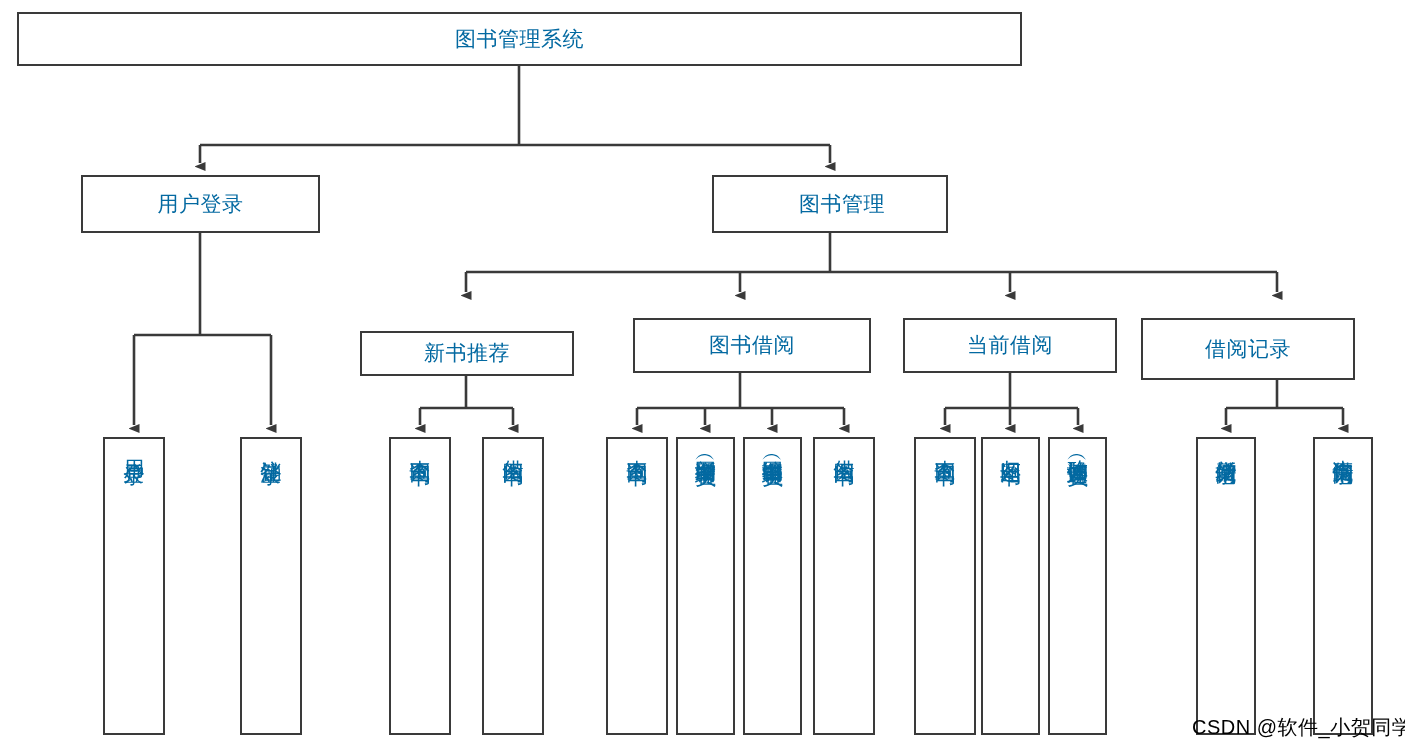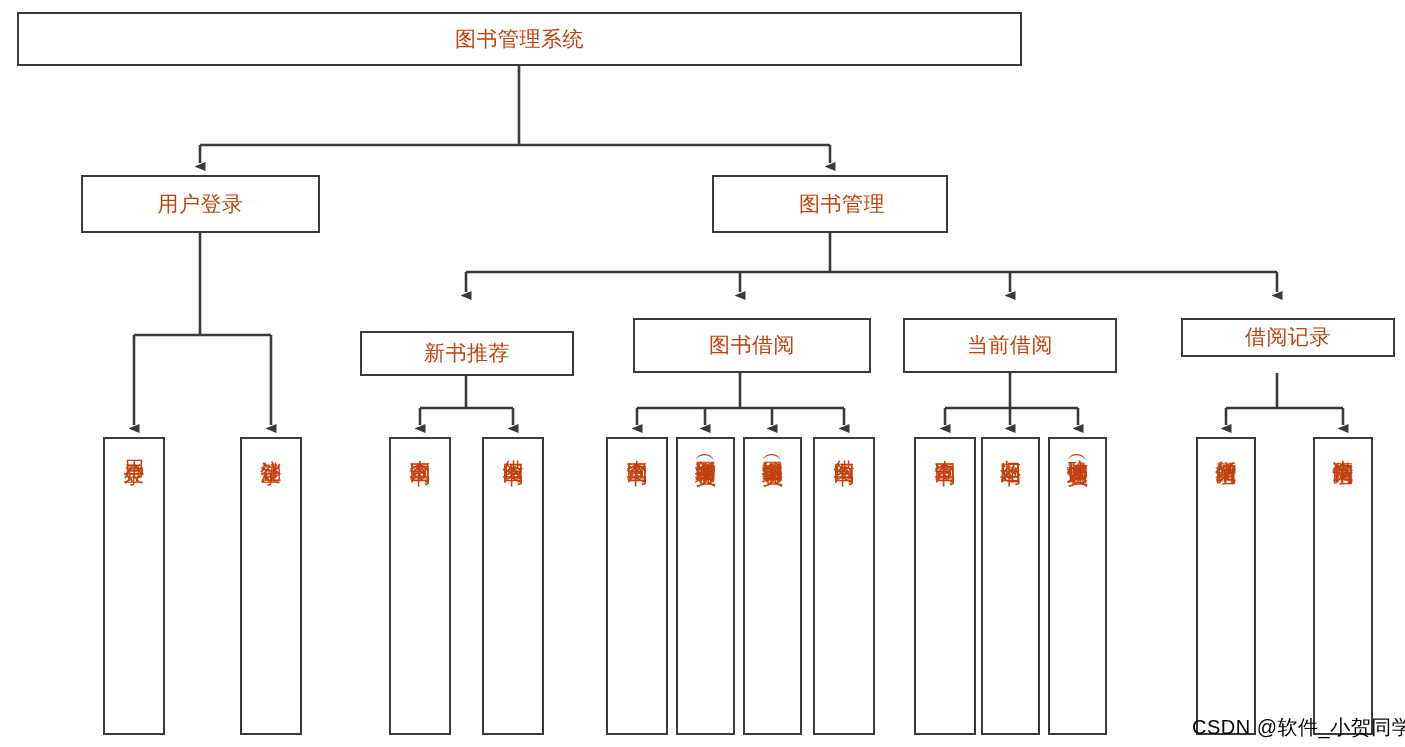--- a/index.html
+++ b/index.html
@@ -25,21 +25,21 @@
     height: 747px;
   }
   .node {
     position: absolute;
     box-sizing: border-box;
     background: #ffffff;
     border: 2px solid #3a3a3a;
     display: flex;
     align-items: center;
     justify-content: center;
-    color: #c2410c;
+    color: #0369a1;
   }
   .node .label {
     display: block;
     text-align: center;
     line-height: 1.18;
   }
   .node.horiz .label {
     writing-mode: horizontal-tb;
     font-size: 21px;
     letter-spacing: 0.5px;
@@ -136,21 +136,21 @@
 
   <div class="node horiz" style="left:360px; top:318px; width:214px; height:45px;margin-top:13px;">
     <span class="label">新书推荐</span>
   </div>
   <div class="node horiz" style="left:633px; top:318px; width:238px; height:55px;">
     <span class="label">图书借阅</span>
   </div>
   <div class="node horiz" style="left:903px; top:318px; width:214px; height:55px;">
     <span class="label">当前借阅</span>
   </div>
-  <div class="node horiz" style="left:1181px; top:318px; width:214px; height:39px;">
+  <div class="node horiz" style="left:1141px; top:318px; width:214px; height:62px;">
     <span class="label">借阅记录</span>
   </div>
 
   <div class="node vert" style="left:103px; top:437px; width:62px; height:298px;">
     <span class="label">用户登录</span>
   </div>
   <div class="node vert" style="left:240px; top:437px; width:62px; height:298px;">
     <span class="label">注销登录</span>
   </div>
 

